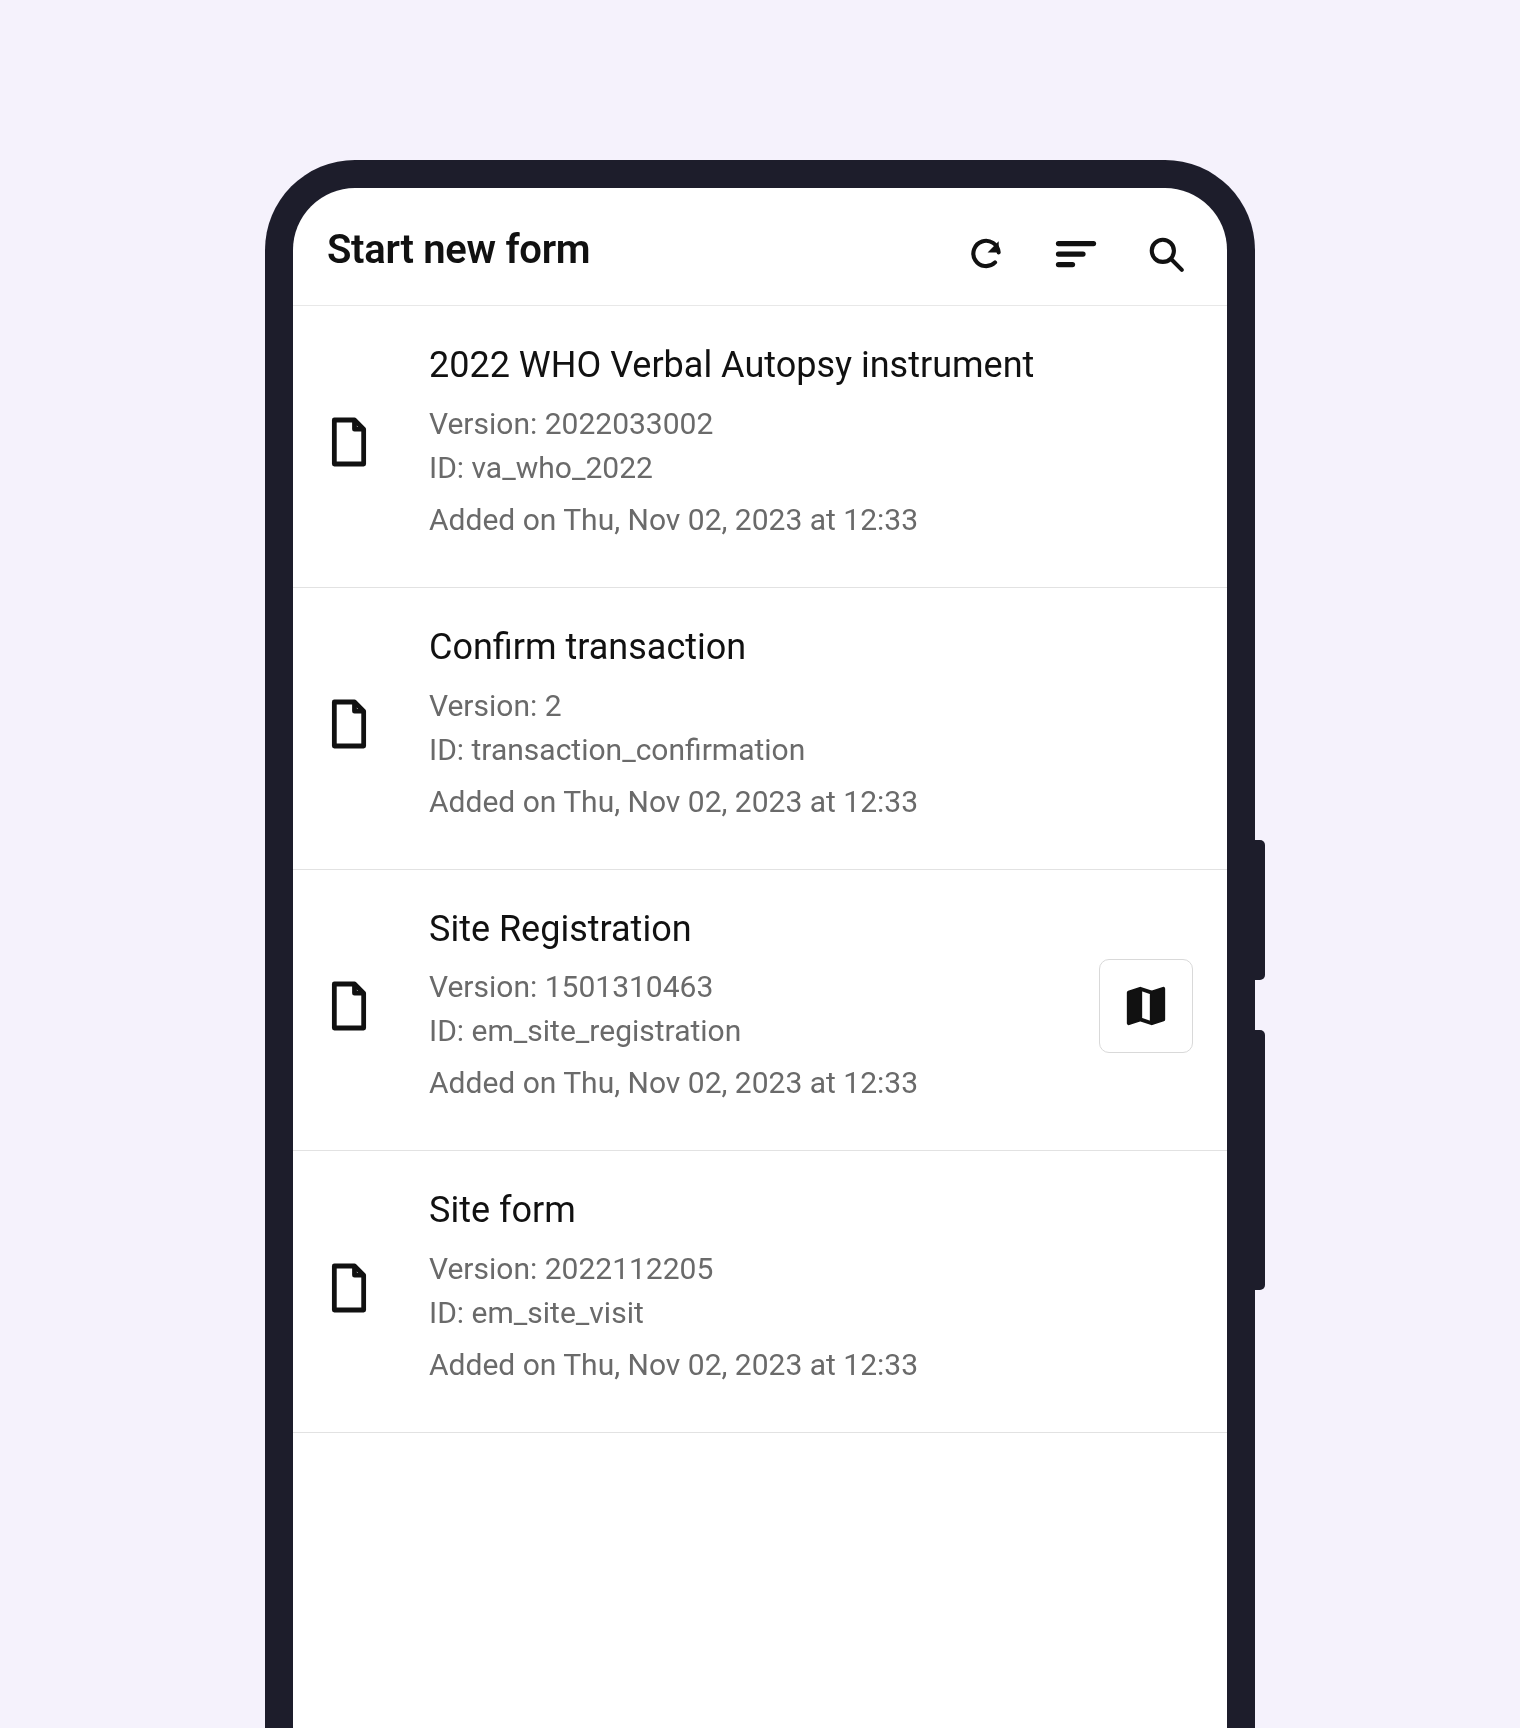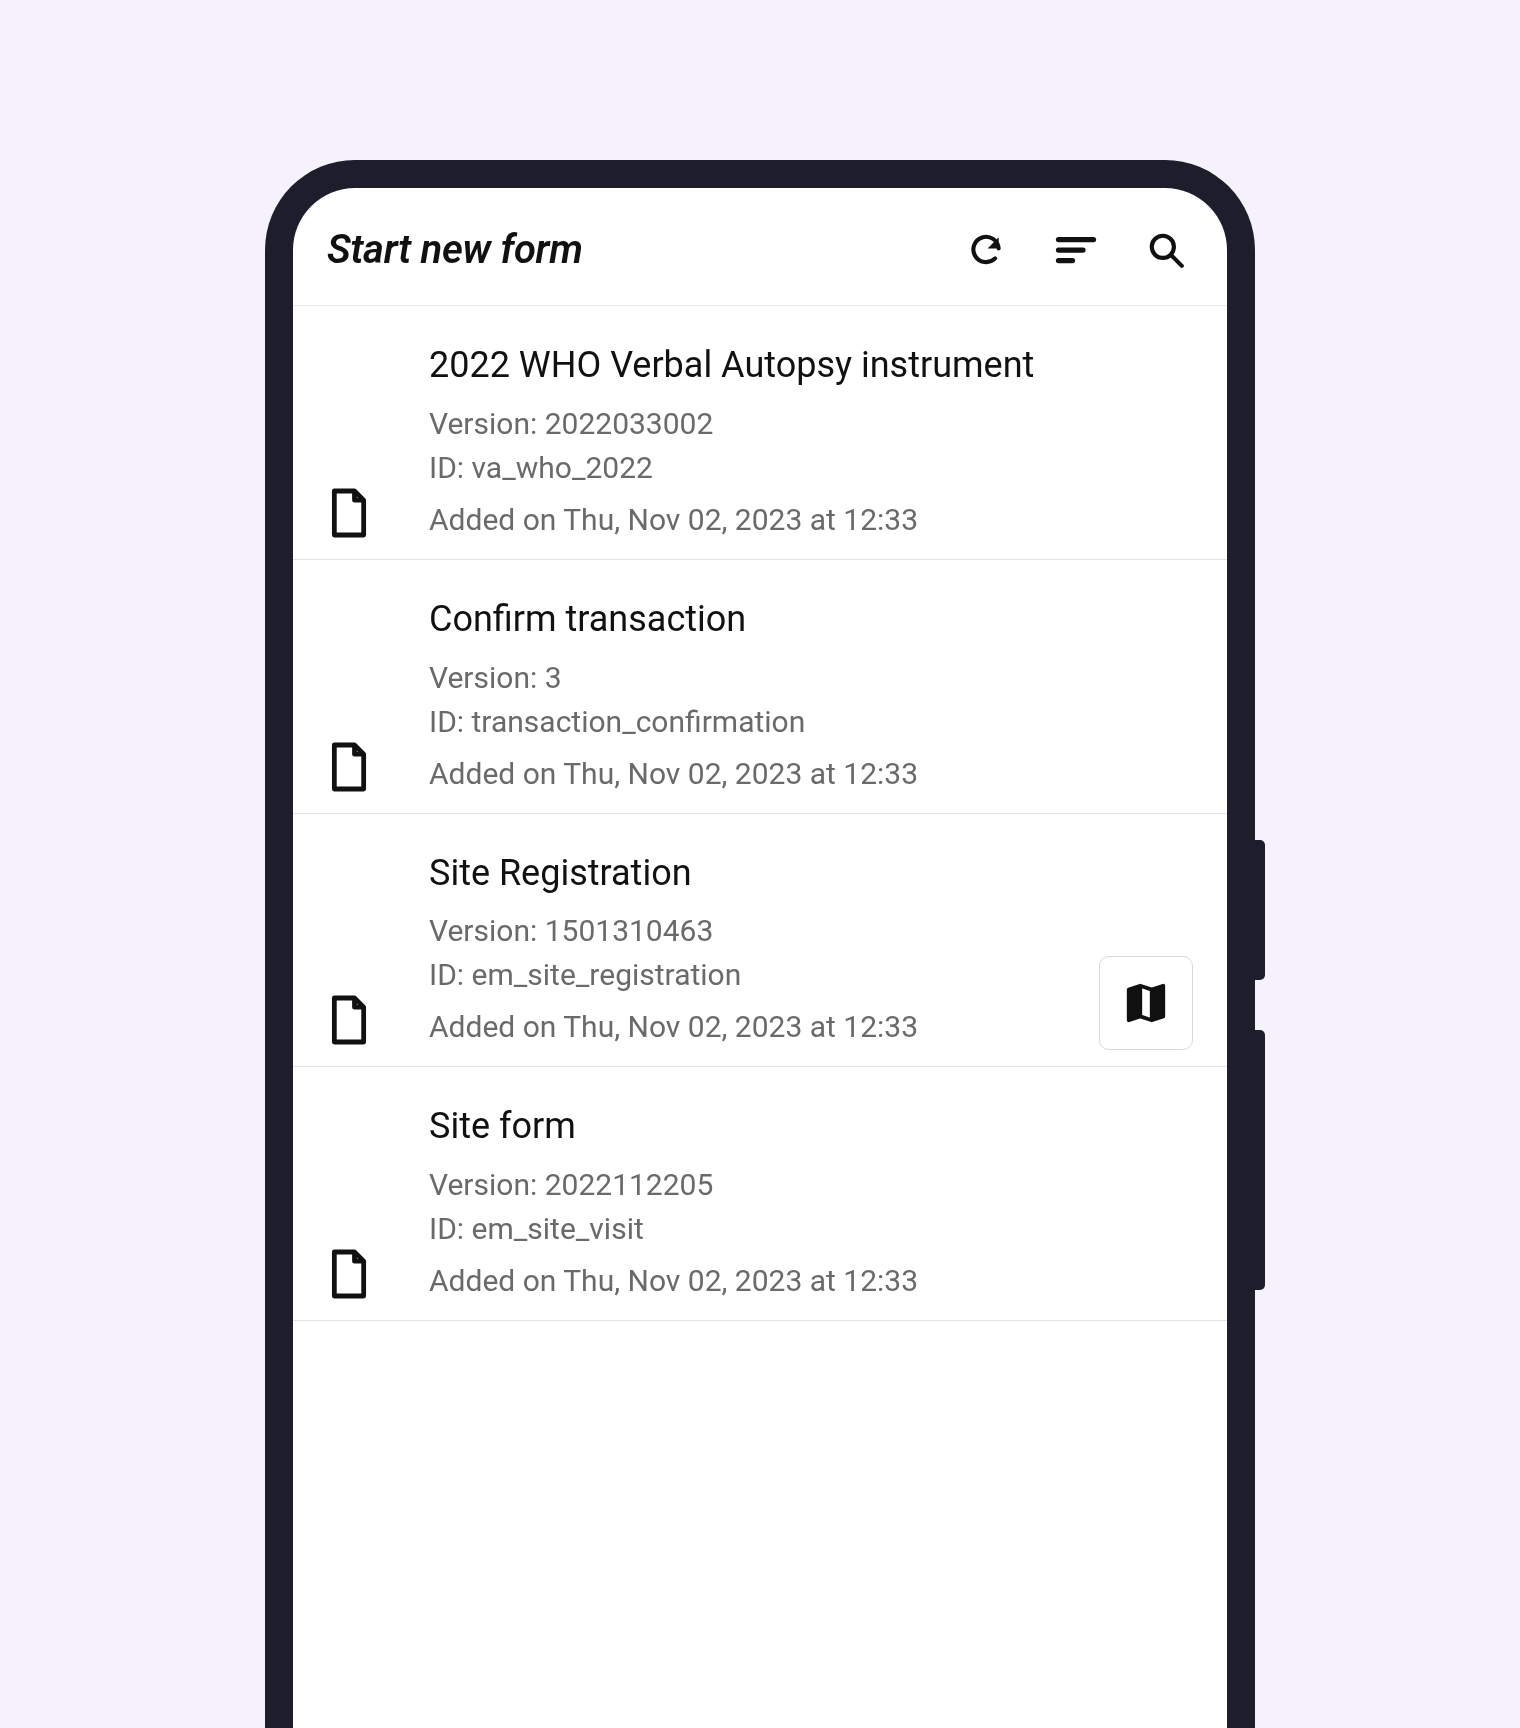--- a/index.html
+++ b/index.html
@@ -31,24 +31,23 @@
   .side-button.top { top: 680px; height: 140px; }
   .side-button.bottom { top: 870px; height: 260px; }
   .screen {
     background: #ffffff;
     border-radius: 62px 62px 0 0;
     min-height: 1540px;
     overflow: hidden;
   }
   .header {
     display: flex;
-    align-items: center;
+    align-items: flex-end;
     padding: 38px 34px 32px 34px;
     border-bottom: 1px solid #e8e8e8;
-    font-style: italic;
   }
   .header-title {
     flex: 1;
     font-size: 40px;
     font-weight: 600;
     color: #111;
     letter-spacing: -0.3px;
   }
   .header-icons {
     display: flex;
@@ -59,24 +58,24 @@
   .icon-btn {
     cursor: pointer;
     display: flex;
     align-items: center;
     justify-content: center;
   }
   .icon-btn svg { display: block; }
   .list { }
   .list-item {
     display: flex;
-    padding: 36px 34px 16px 34px;
+    padding: 36px 34px 44px 34px;
     border-bottom: 1px solid #e2e2e2;
     cursor: pointer;
-    align-items: flex-end;
+    align-items: center;
   }
   .list-item:last-child { border-bottom: 1px solid #e2e2e2; }
   .doc-icon {
     flex: 0 0 auto;
     width: 44px;
     margin-right: 58px;
     margin-top: 4px;
   }
   .item-body { flex: 1; min-width: 0; }
   .item-title {
@@ -159,21 +158,21 @@
           </div>
         </div>
         <div class="list-item">
           <div class="doc-icon"><svg width="44" height="52" viewBox="0 0 24 28" fill="none" stroke="#111" stroke-width="2.6" stroke-linejoin="round">
     <path d="M4 2 H15 L20 7 V26 H4 Z"></path>
     <path d="M15 2 V7 H20"></path>
   </svg></div>
           <div class="item-body">
             <div class="item-title">Confirm transaction</div>
             <div class="item-meta">
-              <div class="line">Version: 3</div>
+              <div class="line">Version: 2</div>
               <div class="line">ID: transaction_confirmation</div>
               <div class="line added">Added on Thu, Nov 02, 2023 at 12:33</div>
             </div>
           </div>
         </div>
         <div class="list-item">
           <div class="doc-icon"><svg width="44" height="52" viewBox="0 0 24 28" fill="none" stroke="#111" stroke-width="2.6" stroke-linejoin="round">
     <path d="M4 2 H15 L20 7 V26 H4 Z"></path>
     <path d="M15 2 V7 H20"></path>
   </svg></div>

